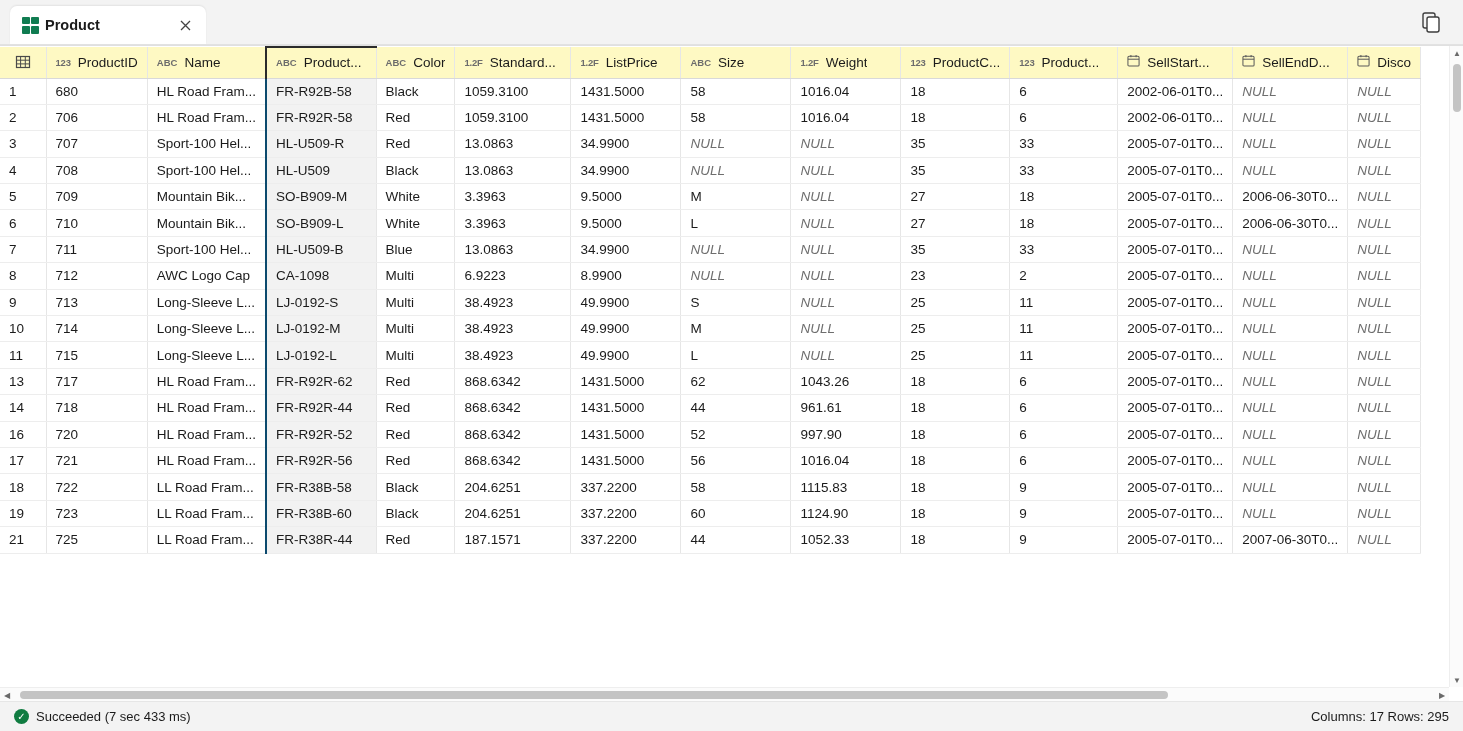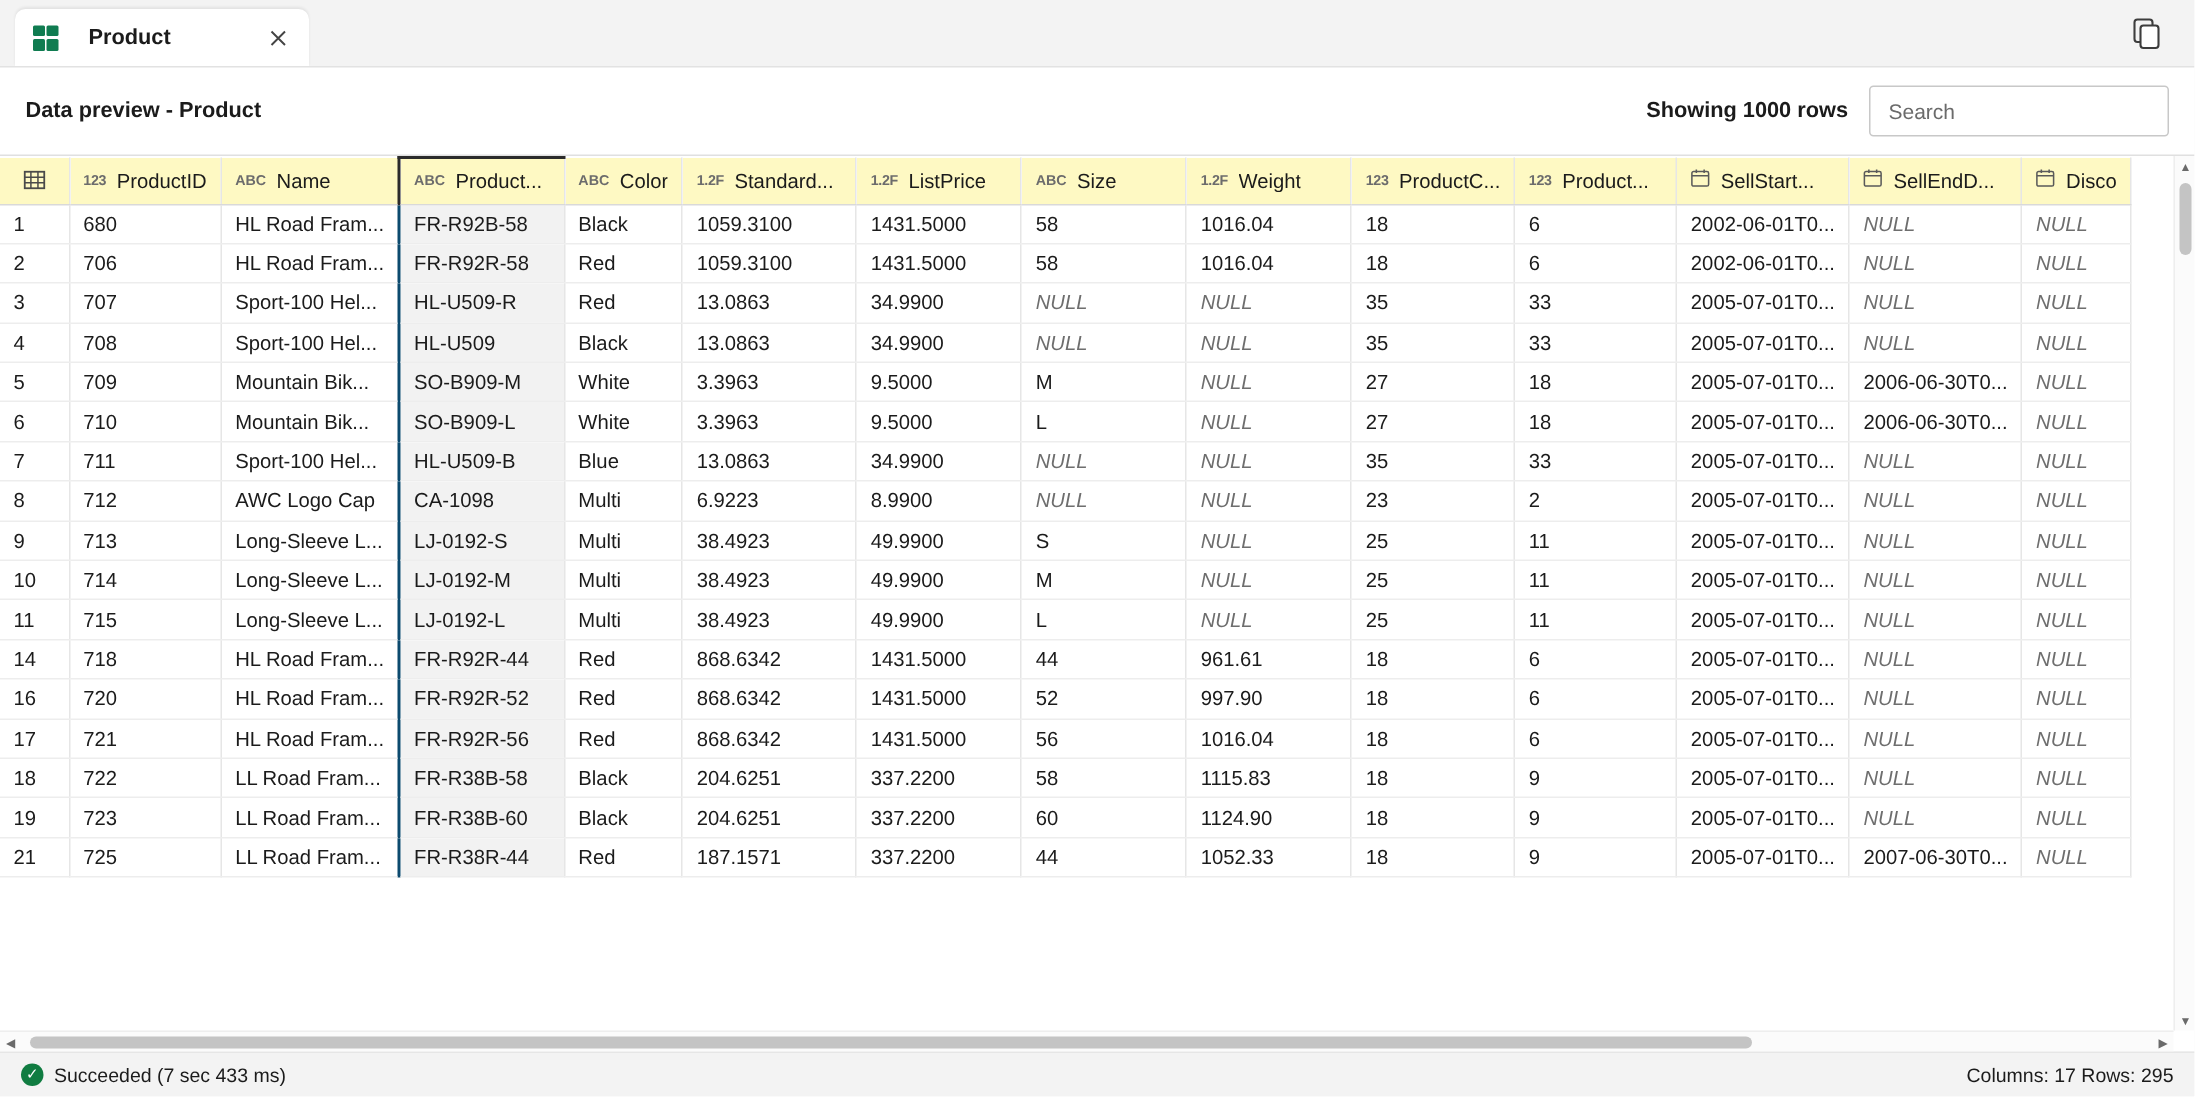--- a/index.html
+++ b/index.html
@@ -32,21 +32,21 @@
     height: 38px;
     min-width: 196px;
     background: #ffffff;
     border: 1px solid #dededed;
     border-top-left-radius: 7px;
     border-top-right-radius: 7px;
     box-shadow: 0 -1px 2px rgba(0,0,0,0.07);
     display: flex;
     align-items: center;
     padding: 0 10px 0 12px;
-    gap: 20px;
+    gap: 6px;
     justify-content: center;
   }
   .tab-icon {
     width: 17px; height: 17px;
     display: grid;
     grid-template-columns: 1fr 1fr;
     grid-template-rows: 1fr 1fr;
     gap: 1.5px;
   }
   .tab-icon i {
@@ -297,29 +297,20 @@
     <span class="copy-icon">
       <svg width="24" height="24" viewBox="0 0 24 24">
         <rect x="4" y="3" width="12" height="15" rx="2" fill="none" stroke="#3d3d3d" stroke-width="1.4"></rect>
         <rect x="8" y="7" width="12" height="15" rx="2" fill="#fff" stroke="#3d3d3d" stroke-width="1.4"></rect>
       </svg>
     </span>
   </div>
 
   <div class="panel">
 
-    <div class="preview-header">
-      <span class="preview-title">Data preview - Product</span>
-      <div class="header-right">
-        <span class="rows-count">Showing 1000 rows</span>
-        <div class="search-box">
-          <input type="text" placeholder="Search" style="">
-        </div>
-      </div>
-    </div>
 
     <div class="grid-wrap">
       <table class="grid">
         <colgroup id="cols">
             <col style="width: 46px;">
             <col style="width: 88px;">
             <col style="width: 116px;">
             <col style="width: 110px;">
             <col style="width: 74px;">
             <col style="width: 116px;">
@@ -605,20 +596,36 @@
               <td class="">49.9900</td>
               <td class="">L</td>
               <td class="null">NULL</td>
               <td class="">25</td>
               <td class="">11</td>
               <td class="">2005-07-01T0...</td>
               <td class="null">NULL</td>
               <td class="null">NULL</td>
             </tr>
             <tr>
+              <td class="rowhdr">13</td>
+              <td class="">717</td>
+              <td class="">HL Road Fram...</td>
+              <td class="highlight-col">FR-R92R-62</td>
+              <td class="">Red</td>
+              <td class="">868.6342</td>
+              <td class="">1431.5000</td>
+              <td class="">62</td>
+              <td class="">1043.26</td>
+              <td class="">18</td>
+              <td class="">6</td>
+              <td class="">2005-07-01T0...</td>
+              <td class="null">NULL</td>
+              <td class="null">NULL</td>
+            </tr>
+            <tr>
               <td class="rowhdr">14</td>
               <td class="">718</td>
               <td class="">HL Road Fram...</td>
               <td class="highlight-col">FR-R92R-44</td>
               <td class="">Red</td>
               <td class="">868.6342</td>
               <td class="">1431.5000</td>
               <td class="">44</td>
               <td class="">961.61</td>
               <td class="">18</td>

